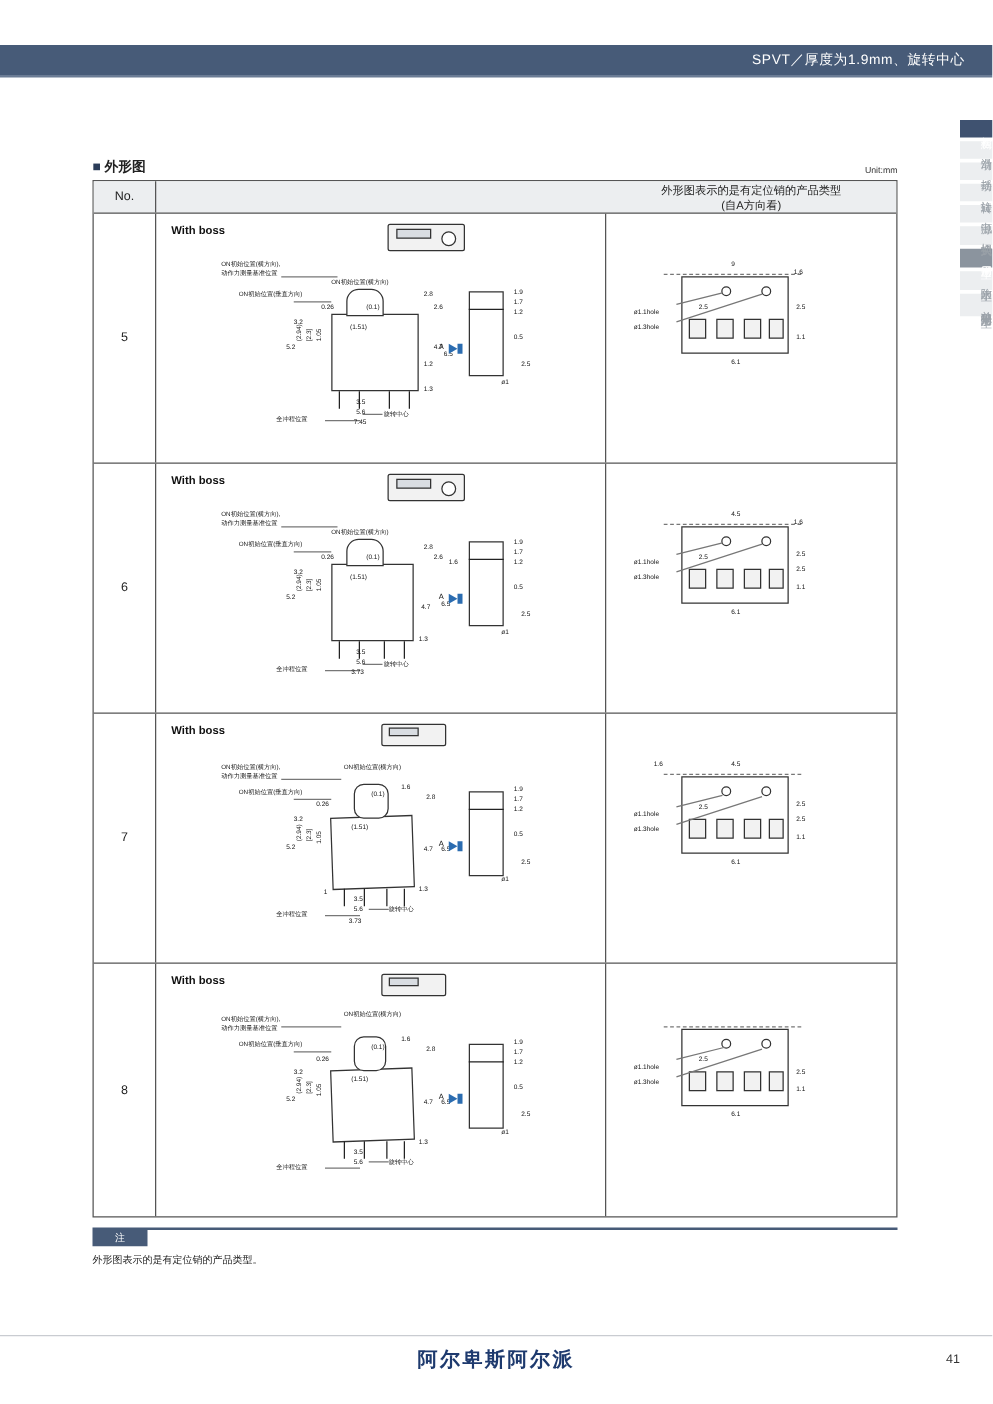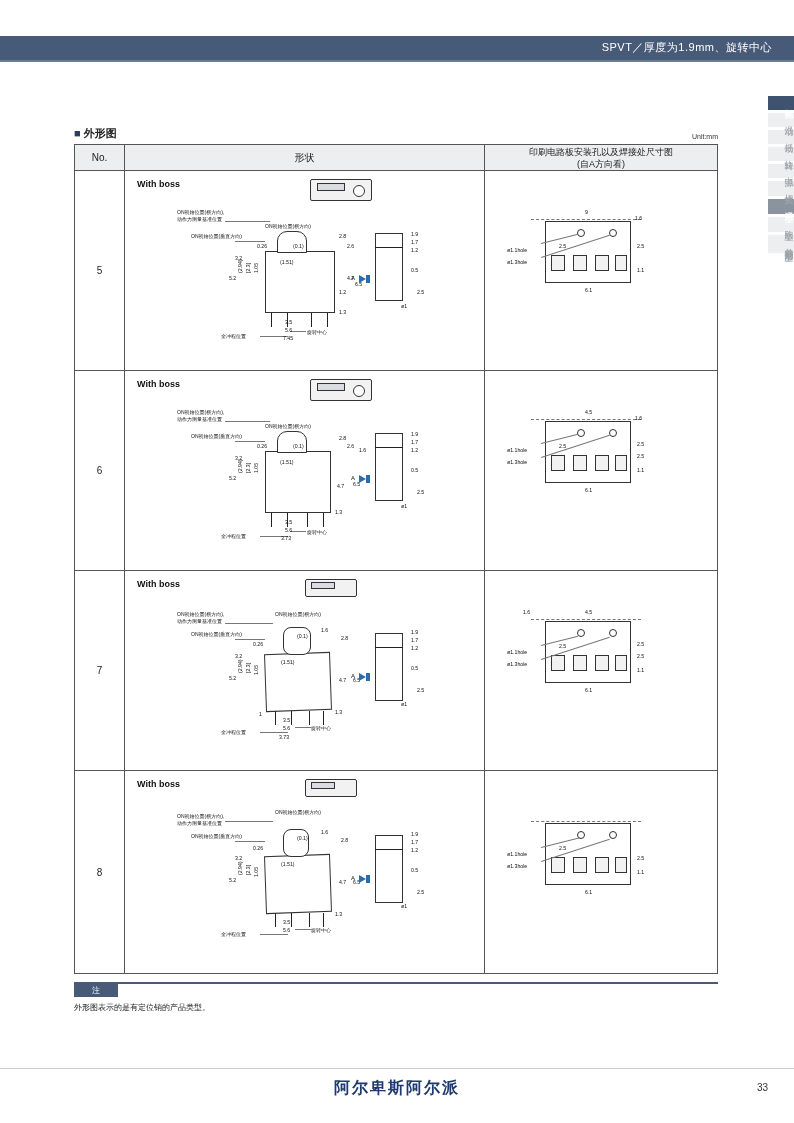--- a/index.html
+++ b/index.html
@@ -194,23 +194,22 @@
 
 <div class="sect-title">
   <span class="mk">■</span><span>外形图</span>
 </div>
 <div class="unit-note">Unit:mm</div>
 
 <div class="tbl">
 
   <div class="thead">
     <div class="th-no">No.</div>
-    <div class="th-shape">形状</div>
     <div class="th-pcb">
-      <span>印刷电路板安装孔以及焊接处尺寸图</span>
+      <span>外形图表示的是有定位销的产品类型</span>
       <span>(自A方向看)</span>
     </div>
   </div>
 
   <div class="row" style="top:26px; height:200px;">
     <div class="cell-no">5</div>
 
     <div class="cell-shape">
       <div class="boss-label">With boss</div>
 
@@ -537,13 +536,13 @@
   </div>
 
 </div>
 
 <div class="note-rule"></div>
 <div class="note-tag">注</div>
 <div class="note-txt">外形图表示的是有定位销的产品类型。</div>
 
 <div class="foot-rule"></div>
 <div class="foot-logo">阿尔卑斯阿尔派</div>
-<div class="foot-page">33</div>
+<div class="foot-page">41</div>
 
 </body></html>

